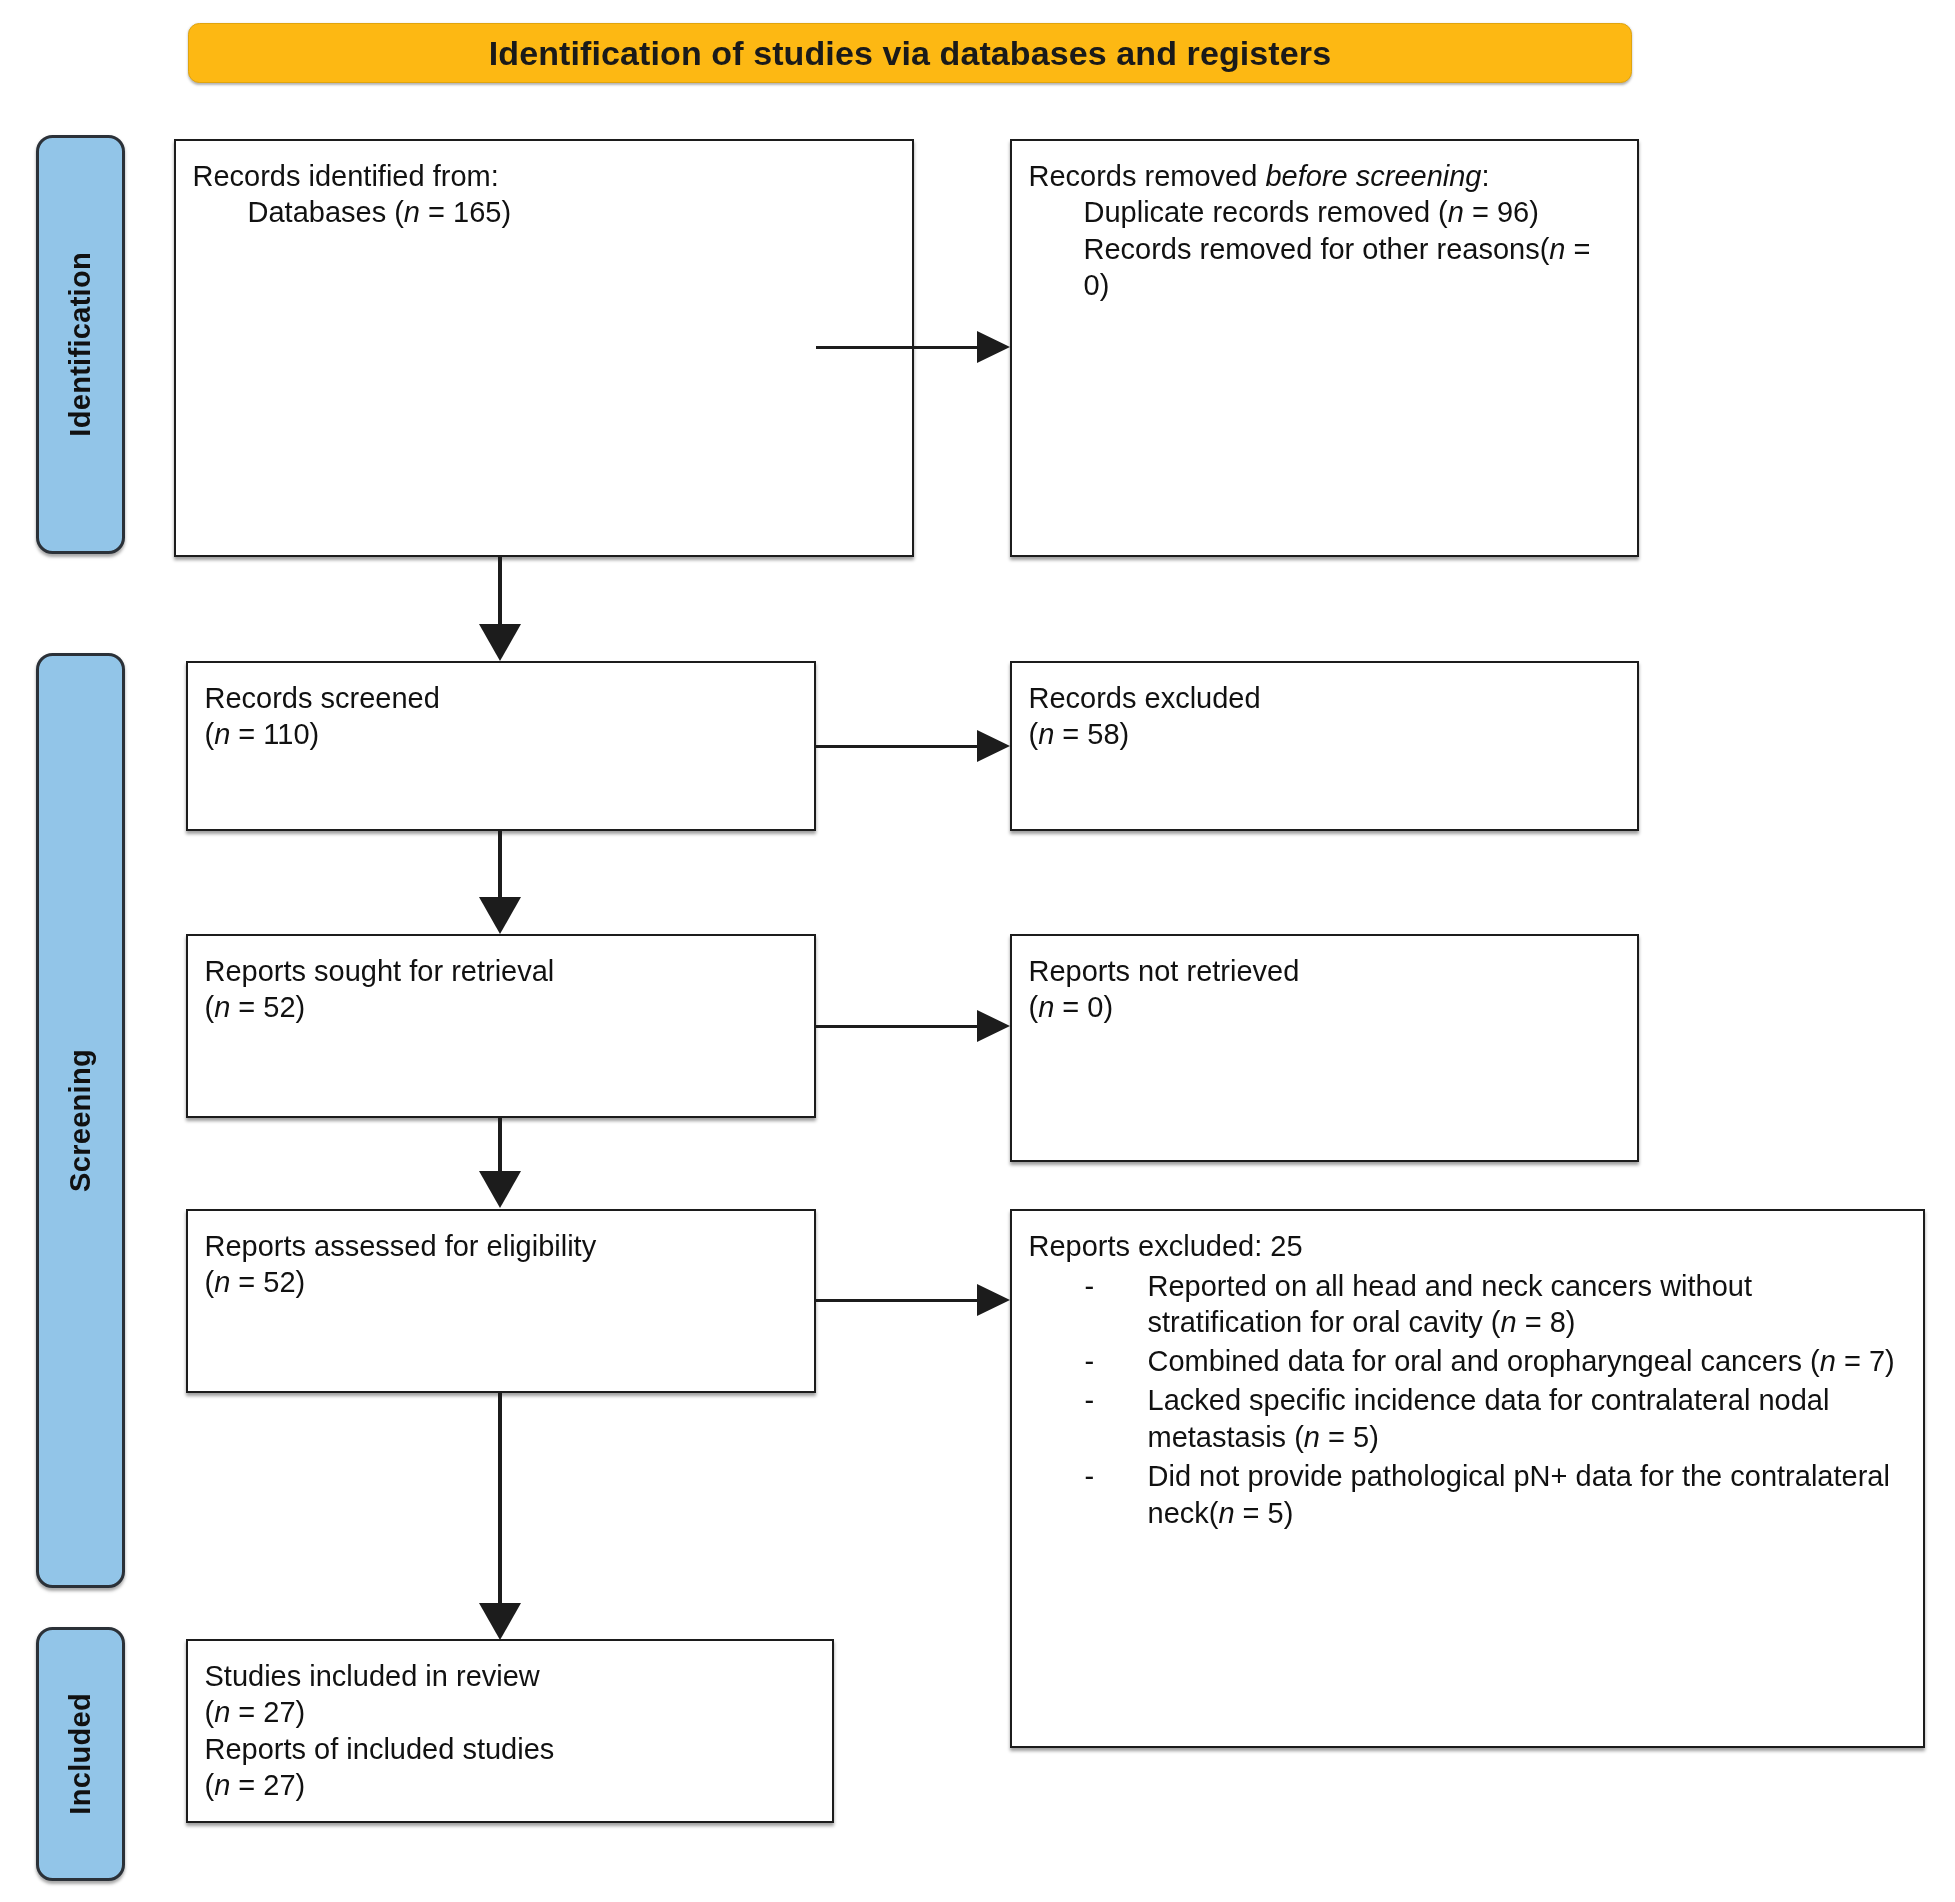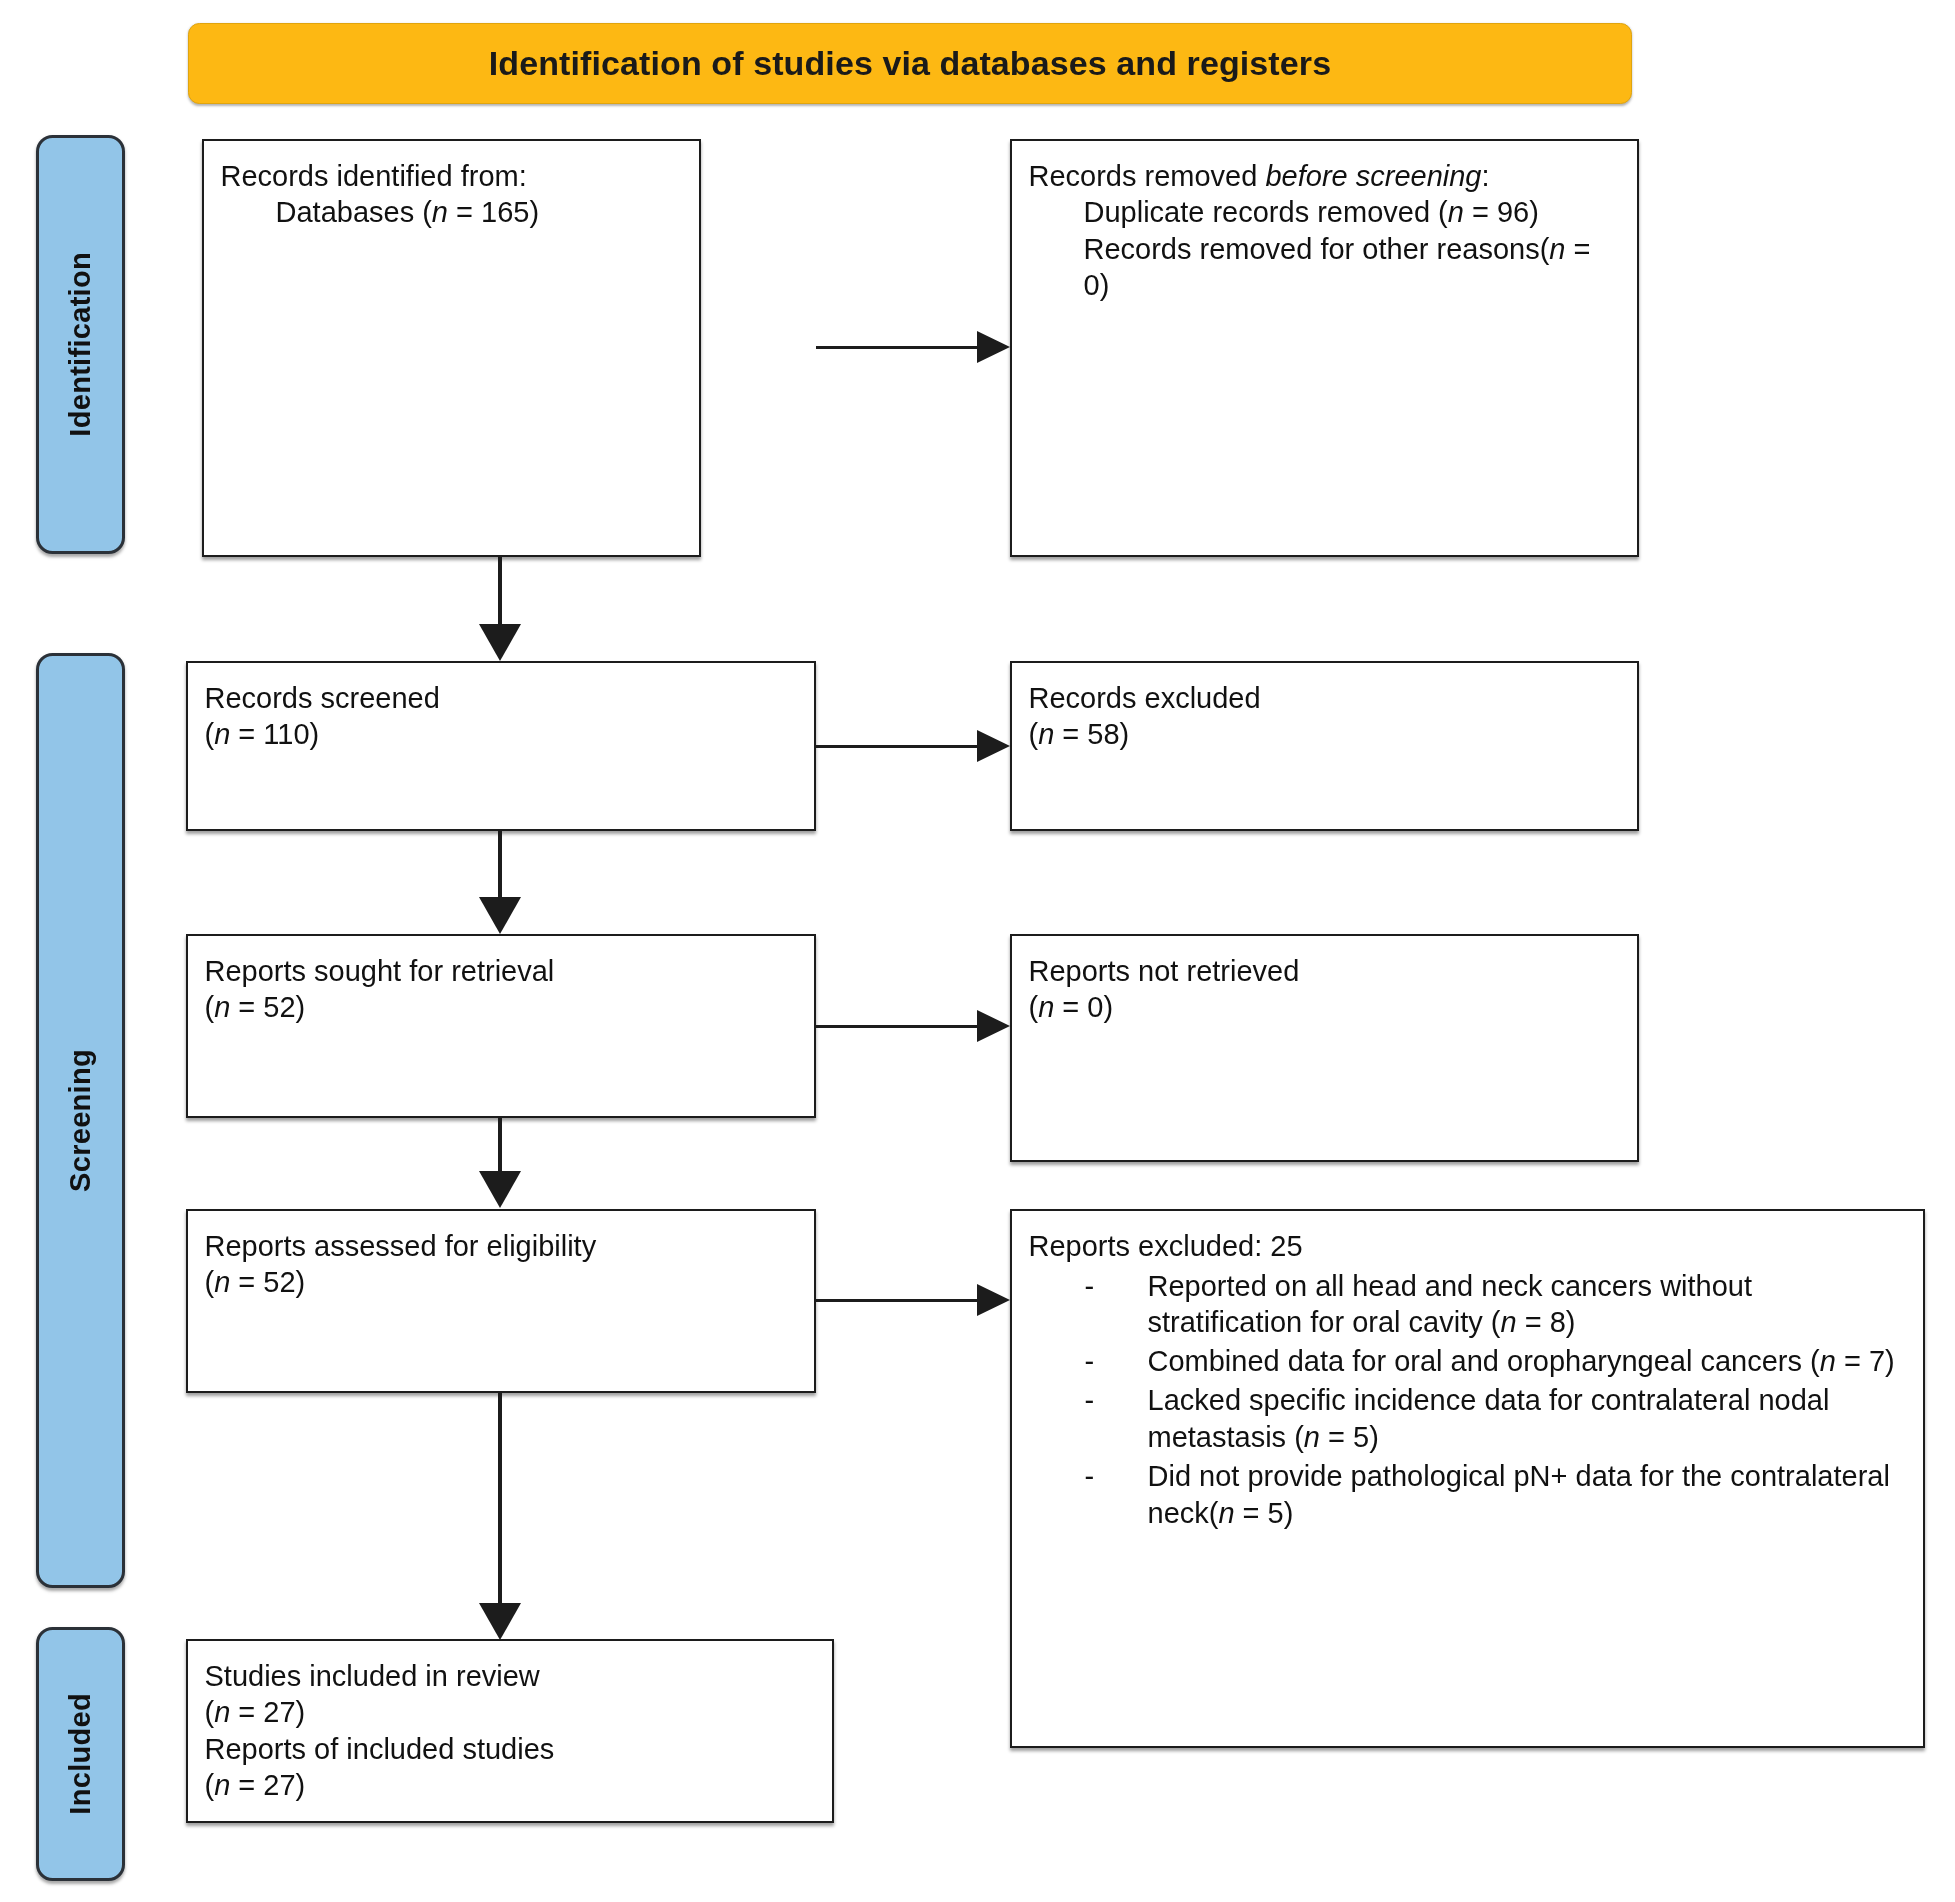--- a/index.html
+++ b/index.html
@@ -15,21 +15,21 @@
     font-family: "Liberation Sans", sans-serif;
     overflow: hidden;
   }
 
   
   .banner {
     position: absolute;
     left: 188px;
     top: 23px;
     width: 1444px;
-    height: 81px;
+    height: 60px;
     background: #FDB813;
     border: 1.9px solid #E0A40E;
     border-radius: 11.4px;
     box-sizing: border-box;
     display: flex;
     align-items: center;
     justify-content: center;
     box-shadow: 0 1.9px 2.5px rgba(0,0,0,0.30);
   }
   .banner-text {
@@ -78,21 +78,21 @@
     padding: 16.5px 16.5px 11.4px 16.5px;
     font-size: 29px;
     line-height: 1.26;
     color: #111111;
   }
   .box p { margin: 0; }
   .ital { font-style: italic; }
   .indent { padding-left: 55px; text-indent: 0px; }
 
   
-  #box-identified   { left: 202px;  top: 139px;  width: 499px;  height: 418px; }
+  #box-identified   { left: 174px;  top: 139px;  width: 740px;  height: 418px; }
   #box-removed      { left: 1010px; top: 139px;  width: 629px;  height: 418px; }
   #box-screened     { left: 186px;  top: 661px; width: 630px;  height: 170px; }
   #box-excluded     { left: 1010px; top: 661px; width: 629px;  height: 170px; }
   #box-sought       { left: 186px;  top: 934px; width: 630px;  height: 184px; }
   #box-notretrieved { left: 1010px; top: 934px; width: 629px;  height: 228px; }
   #box-assessed     { left: 186px;  top: 1209px; width: 630px;  height: 184px; }
   #box-repexcluded  { left: 1010px; top: 1209px; width: 915px; height: 539px; }
   #box-included     { left: 186px;  top: 1639px; width: 648px; height: 184px; }
 
   

